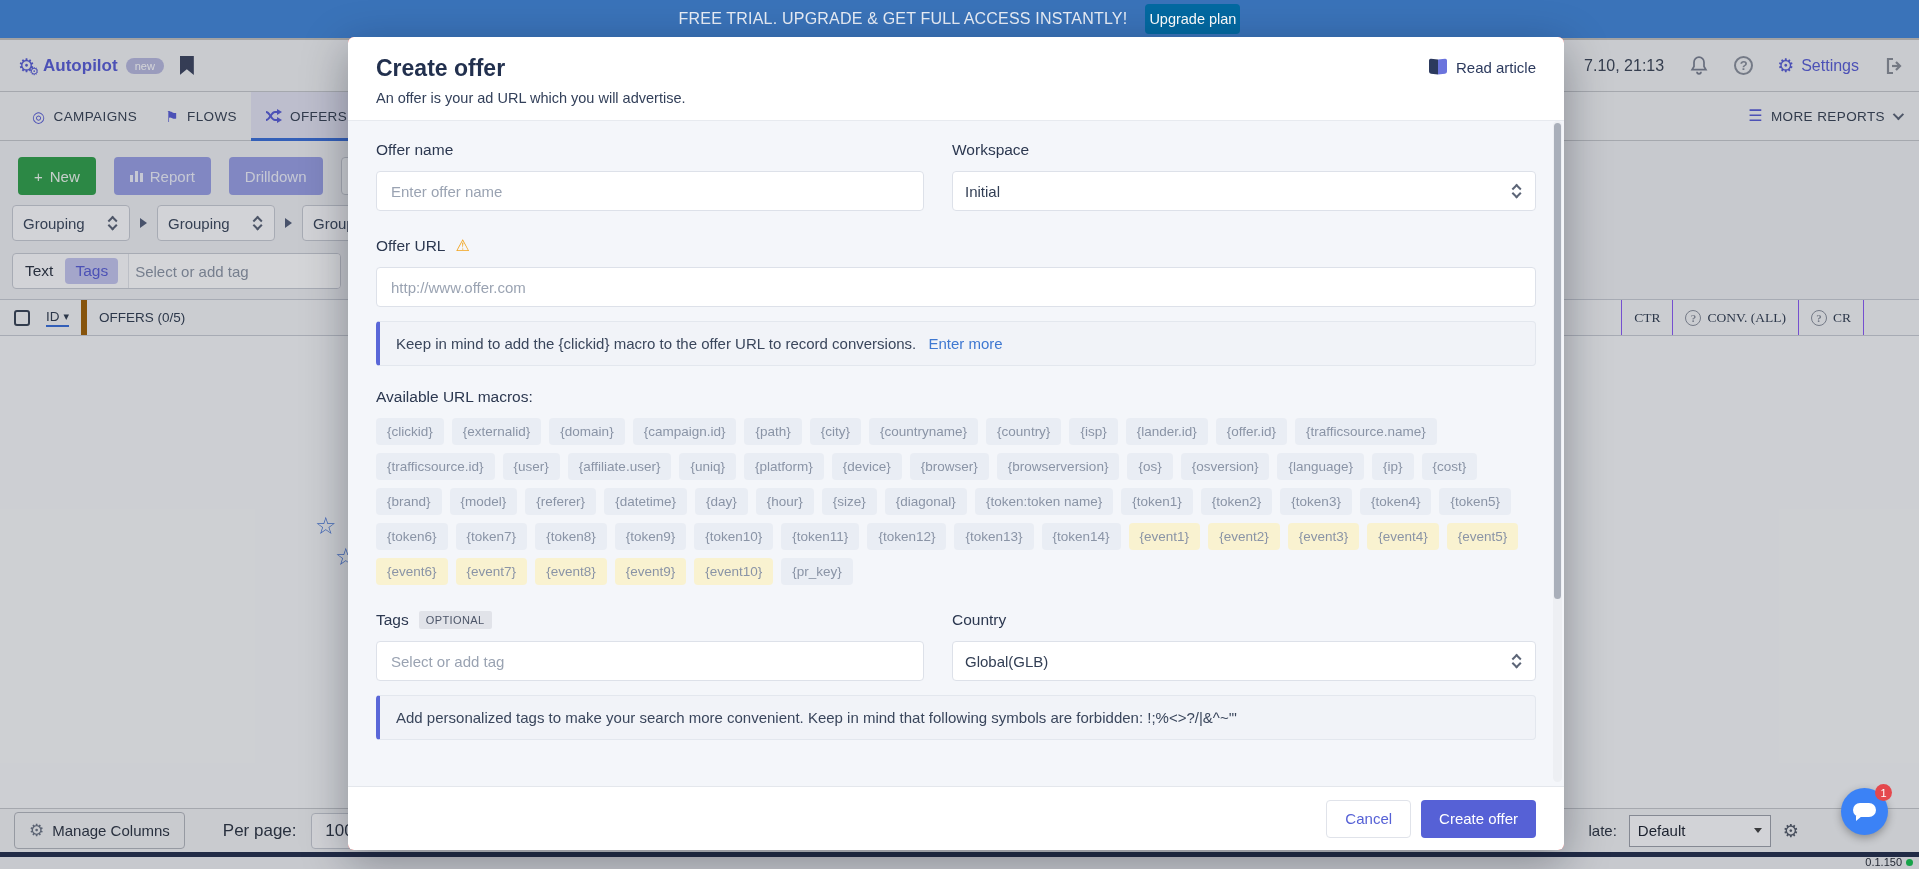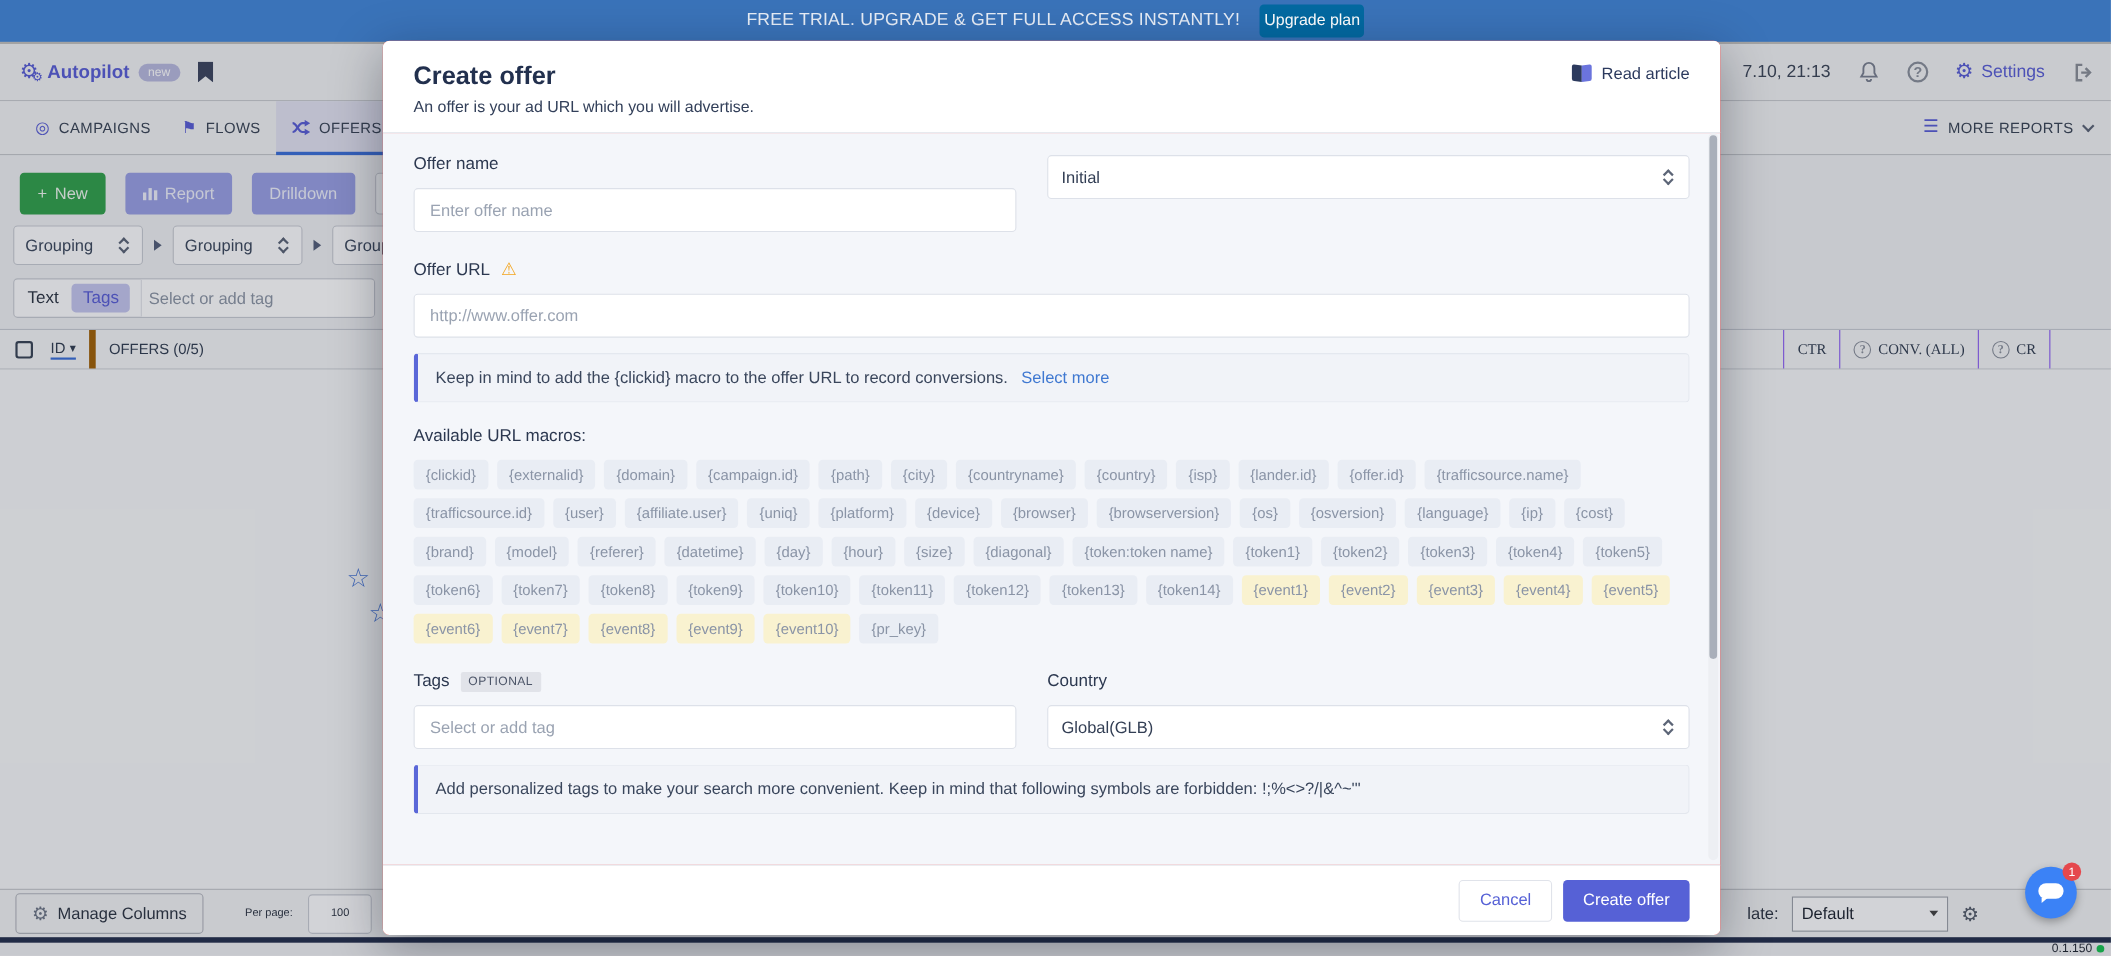--- a/index.html
+++ b/index.html
@@ -81,21 +81,21 @@
   .th-right .th { border-left:1px solid #8b5cf6;font-family:Liberation Serif, serif; }
   .tbody { height:480px; background:#f7f8f9; position:relative; }
   .star { position:absolute; color:#4b79d8; font-size:24px; }
   .star.s1 { left:315px; top:512px; }
   .star.s2 { left:335px; top:543px; }
 
   
   .bottom-bar { position:absolute; left:0; right:0; top:808px; height:44px; background:#f2f3f4; border-top:1px solid #c6c8cc; display:flex; align-items:center; padding:0 14px; }
   .mc-btn { height:37px; border:1px solid #b4b7be; background:transparent; border-radius:4px; display:flex; align-items:center; gap:8px; padding:0 14px; font-size:15px; color:#2e3644; cursor:pointer; }
   .mc-gear { color:#6d7686; font-size:17px; line-height:1; }
-  .perpage { display:flex; align-items:center; gap:14px; margin-left:38px; color:#2e3644; font-size:10px; }
+  .perpage { display:flex; align-items:center; gap:14px; margin-left:38px; color:#2e3644; font-size:17px; }
   .pp-box { width:58px; height:36px; background:#fdfdfe; border:1px solid #c9ccd3; border-radius:4px; display:flex; align-items:center; justify-content:center; color:#2e3644; cursor:pointer; }
   .template-area { position:absolute; right:120px; display:flex; align-items:center; gap:12px; color:#2e3644; font-size:15px; }
   .tpl-select { width:142px; height:32px; background:#fdfdfe; border:1px solid #9fa3ab; display:flex; align-items:center; justify-content:space-between; padding:0 8px; color:#1e2430; cursor:pointer; }
   .tpl-select .varrow { width:0;height:0;border-top:5px solid #444;border-left:4px solid transparent;border-right:4px solid transparent; }
   .tpl-gear { color:#555d6b; font-size:18px; }
   .navy-line { position:absolute; left:0; right:0; top:852px; height:5px; background:#25304d; }
   .version-row { position:absolute; right:6px; top:856px; display:flex; align-items:center; gap:4px; font-size:11px; color:#1e2430; z-index:45; }
   .green-dot { width:7px; height:7px; border-radius:50%; background:#17a349; }
 
   
@@ -334,40 +334,41 @@
     </div>
 
     <div class="modal-body">
 
       <div class="field-row">
         <div class="col-l">
           <div class="flabel">Offer name</div>
           <div class="finput">Enter offer name</div>
         </div>
         <div class="col-r">
+          <div class="flabel">Workspace</div>
           <div class="fselect">
             <span>Initial</span>
             <span class="dchev"></span>
           </div>
         </div>
       </div>
 
       <div class="spacer-lg"></div>
 
       <div>
         <div class="flabel">
           <span>Offer URL</span>
           <span class="warn">⚠</span>
         </div>
         <div class="finput">http://www.offer.com</div>
       </div>
 
       <div class="note">
         <span>Keep in mind to add the {clickid} macro to the offer URL to record conversions.</span>
-        <a>Select more</a>
+        <a>Enter more</a>
       </div>
 
       <div class="macros-label">Available URL macros:</div>
       <div class="chips">
 
       <span class="chip">{clickid}</span>
           <span class="chip">{externalid}</span>
           <span class="chip">{domain}</span>
           <span class="chip">{campaign.id}</span>
           <span class="chip">{path}</span>

